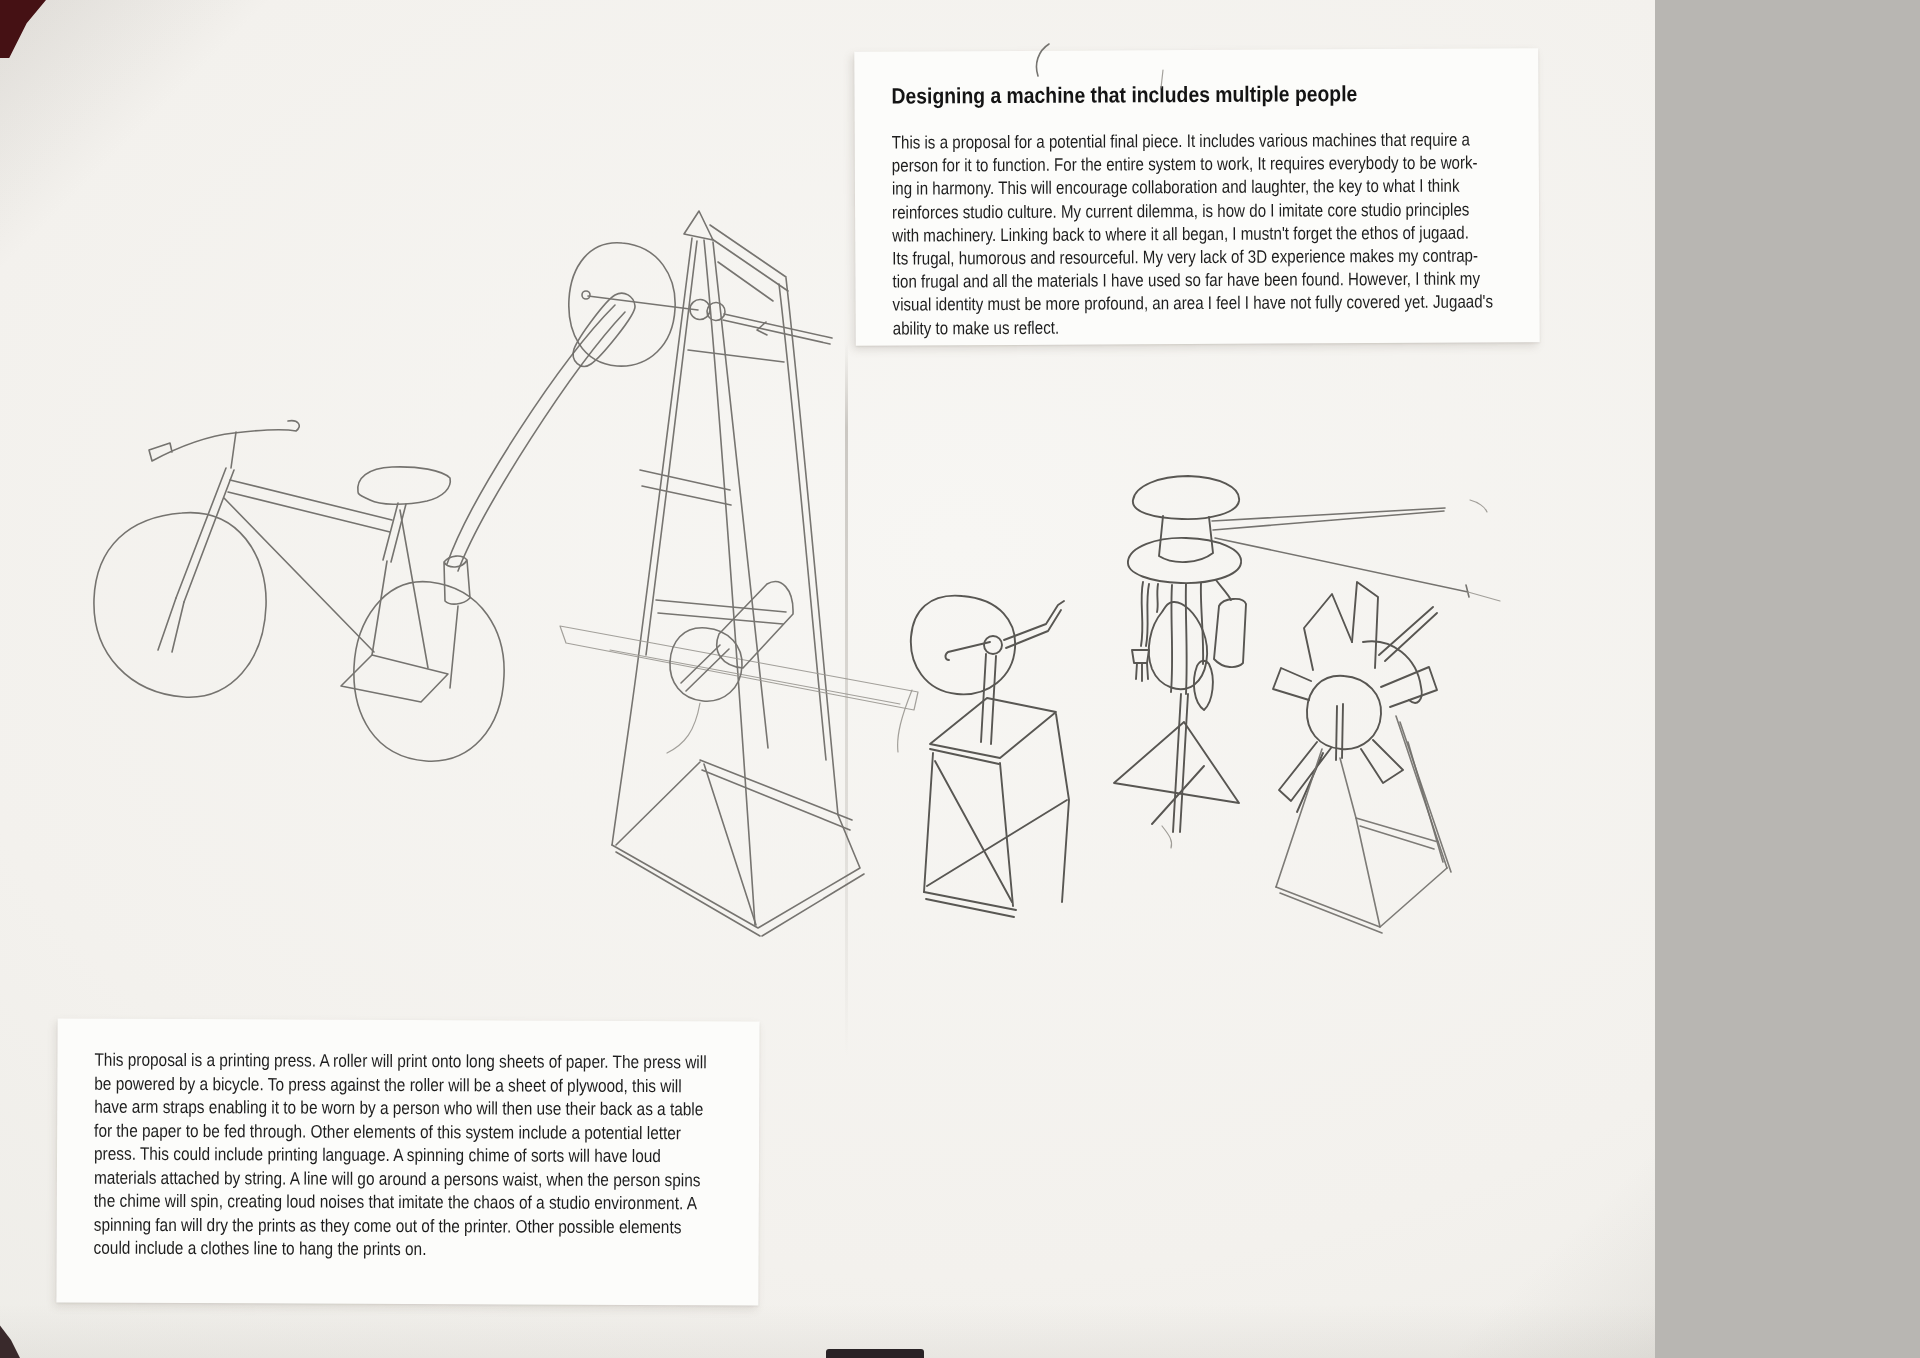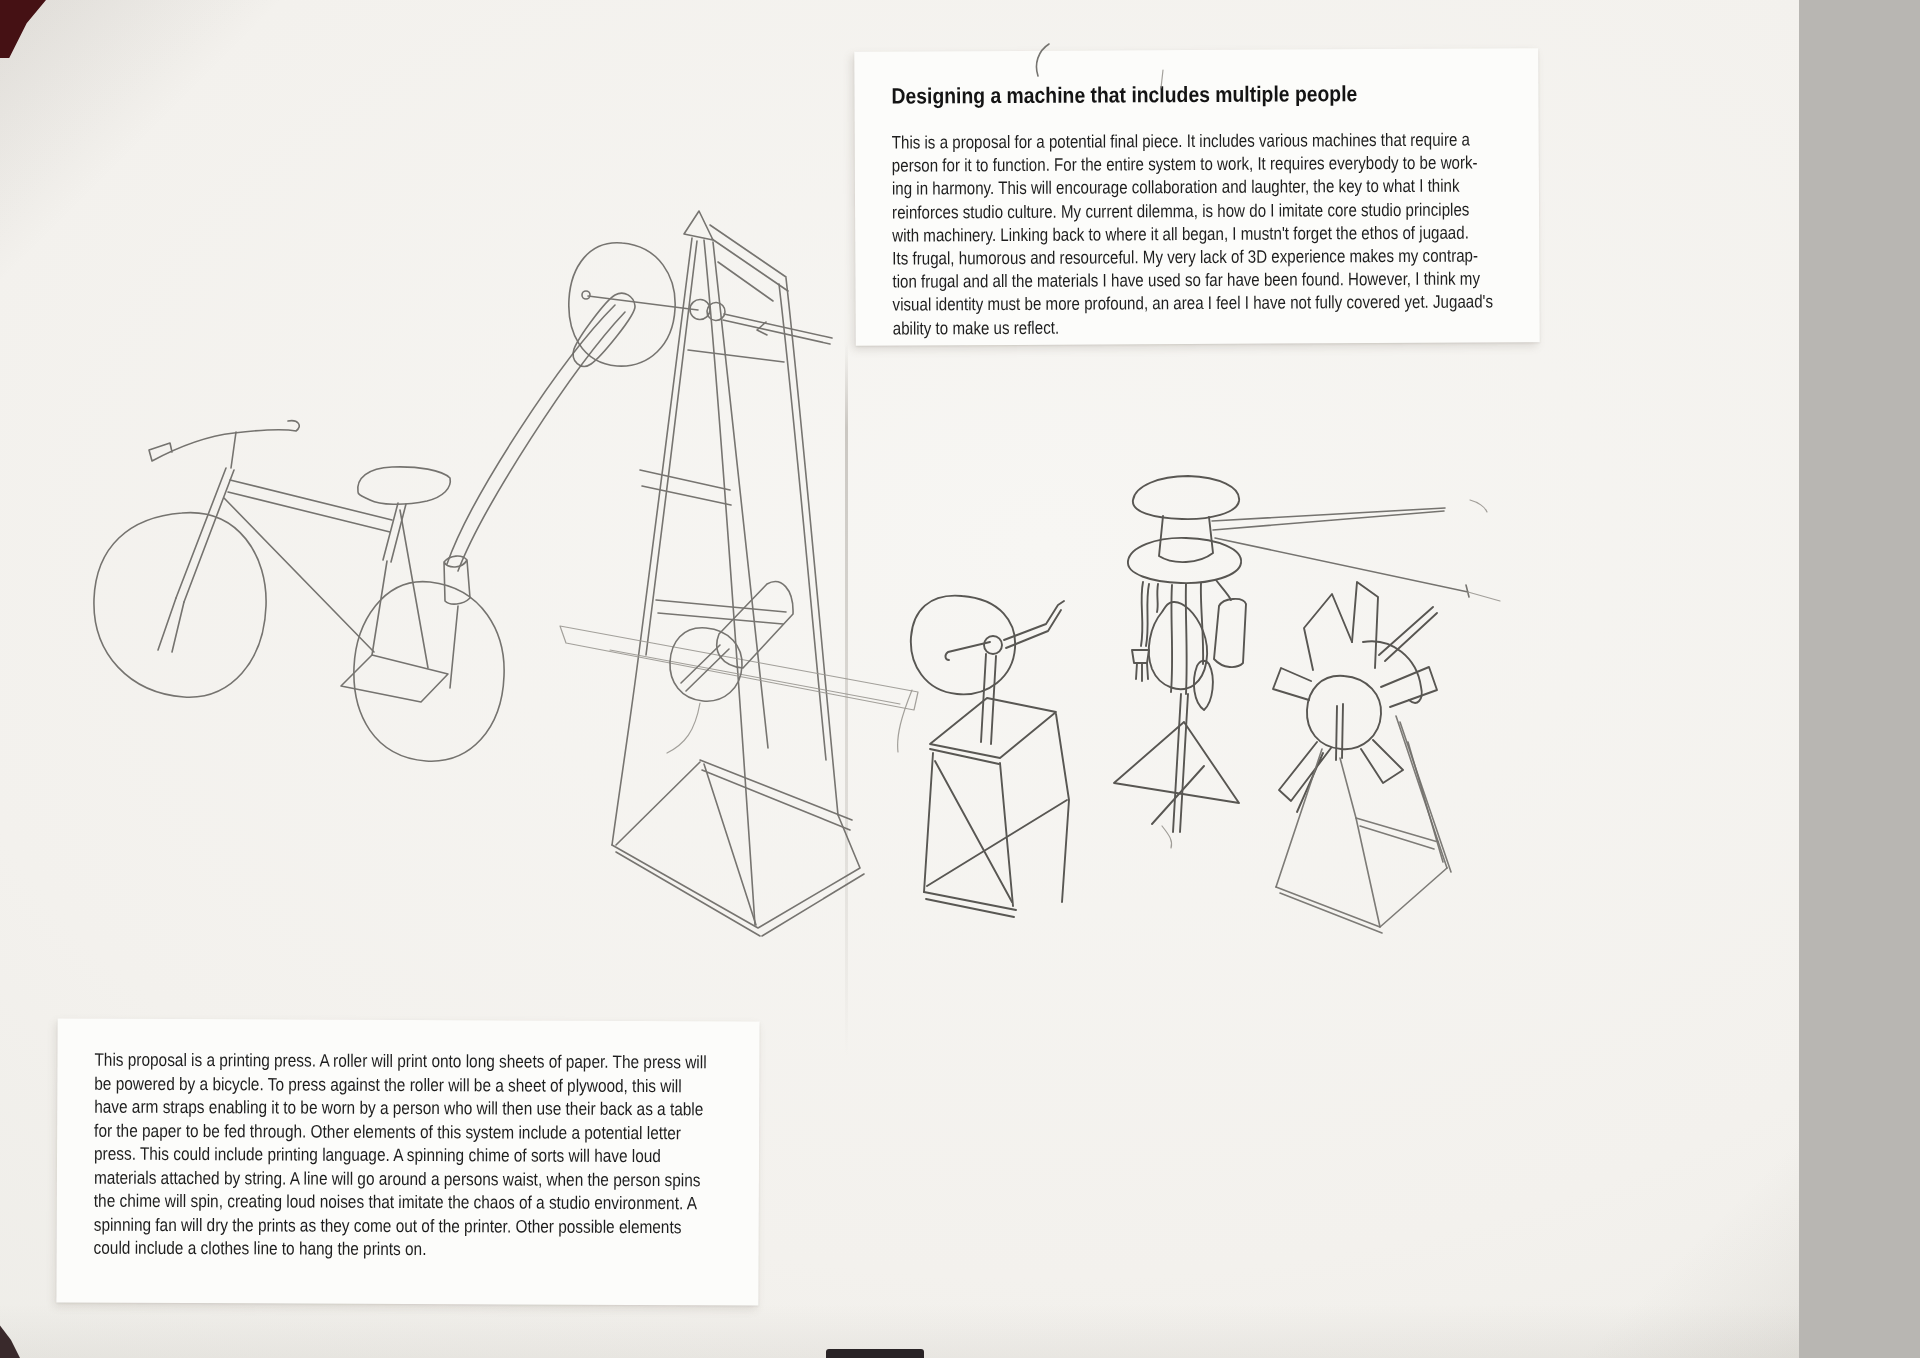--- a/index.html
+++ b/index.html
@@ -1,18 +1,18 @@
 <!DOCTYPE html>
 <html><head>
 <meta charset="utf-8">
 <style>
   html,body{margin:0;padding:0;}
   body{width:1920px;height:1358px;overflow:hidden;background:#b8b6b2;
        font-family:"Liberation Sans", sans-serif;}
-  #screen{position:relative;width:1799px;height:1358px;overflow:hidden;}
+  #screen{position:relative;width:1655px;height:1358px;overflow:hidden;}
 
   
   .scan-page{position:absolute;inset:0;
     background:
       linear-gradient(135deg, rgba(110,100,92,.14), rgba(110,100,92,0) 9%),
       linear-gradient(315deg, rgba(130,124,114,.10), rgba(130,124,114,0) 7%),
       linear-gradient(0deg, rgba(120,114,105,.08), rgba(120,114,105,0) 4%),
       radial-gradient(140% 120% at 58% 40%, #f7f6f3 0%, #f3f1ed 45%, #ecebe6 75%, #e0ded8 100%);
   }
 

